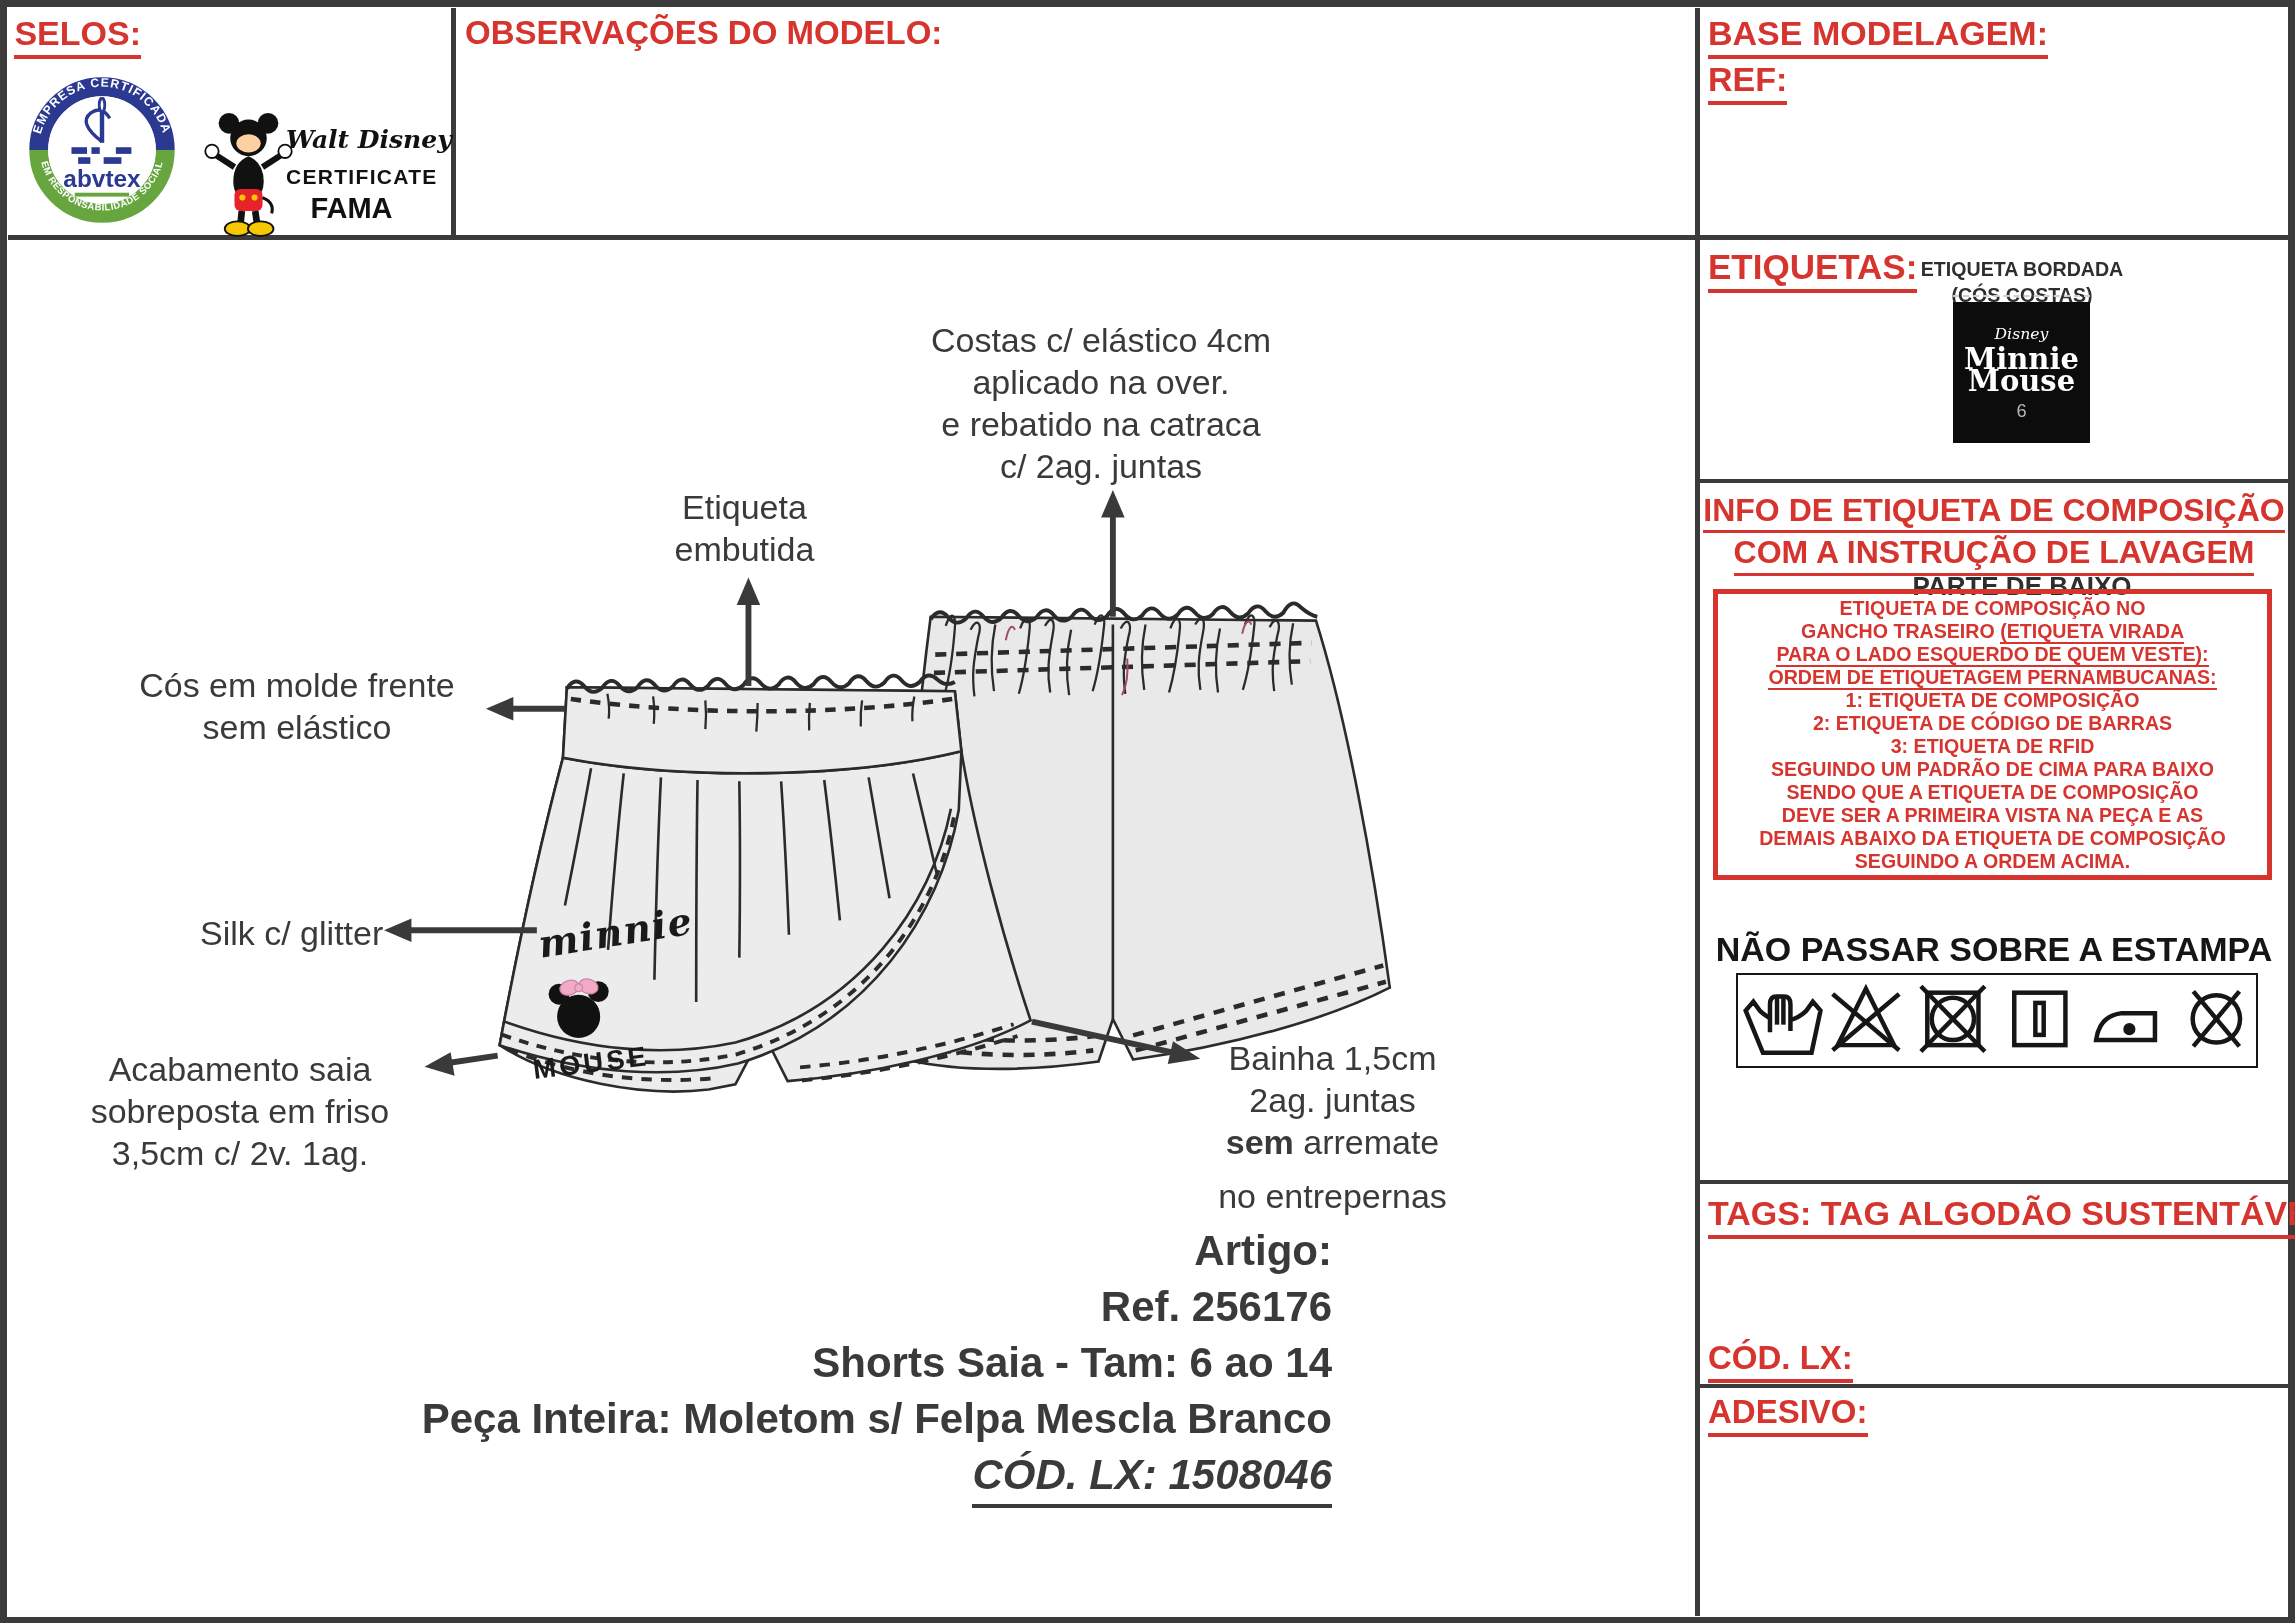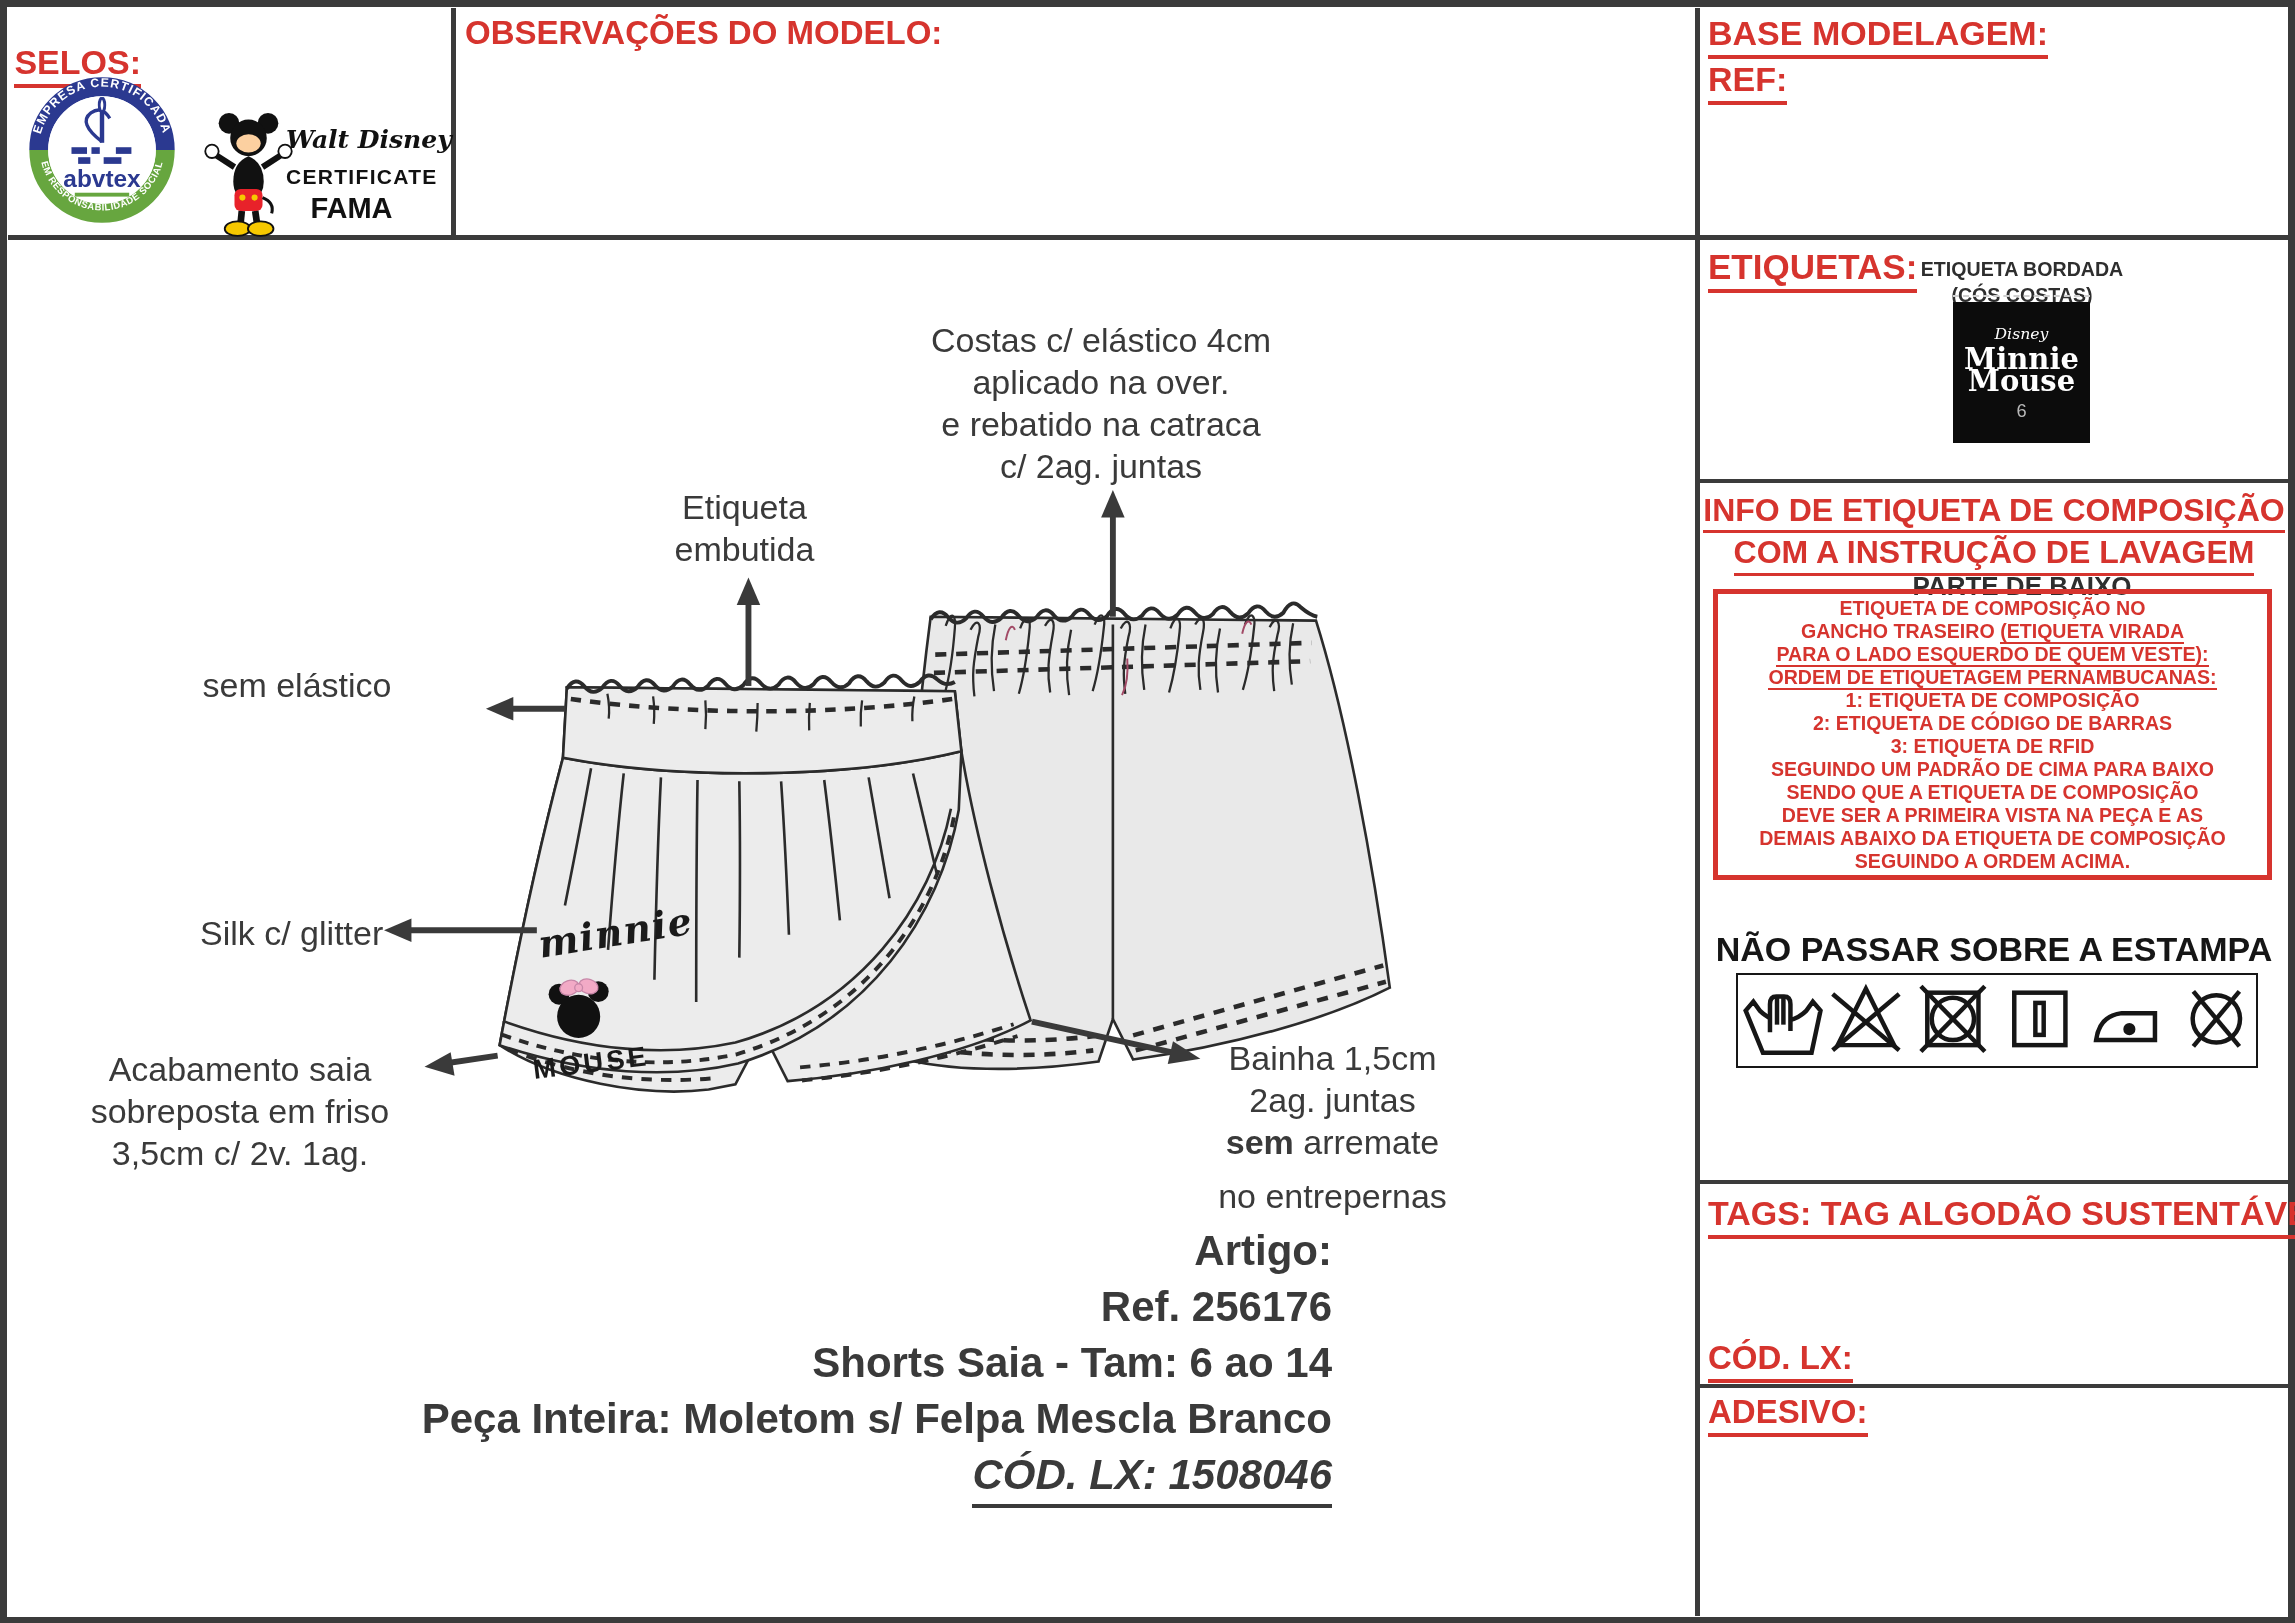--- a/index.html
+++ b/index.html
@@ -40,21 +40,21 @@
 <div class="page">
 
   <div class="frame"></div>
   <div class="vline" style="left:451px;top:7.8px;width:4.6px;height:231px;"></div>
   <div class="hline" style="left:7.8px;top:235px;width:2280px;height:4.6px;"></div>
   <div class="vline" style="left:1695px;top:7.8px;width:5.2px;height:1608px;"></div>
   <div class="hline" style="left:1700px;top:479px;width:588px;height:3.9px;"></div>
   <div class="hline" style="left:1700px;top:1180px;width:588px;height:3.9px;"></div>
   <div class="hline" style="left:1700px;top:1384px;width:588px;height:3.9px;"></div>
 
-  <div class="abs rhead" style="left:14.4px;top:14.4px;margin-top:29px;"><span class="ul">SELOS:</span></div>
+  <div class="abs rhead" style="left:14.4px;top:14.4px;"><span class="ul">SELOS:</span></div>
 
   <svg class="abs" style="left:16.3px;top:64px;" width="172" height="172" viewBox="0 0 310 310">
     <defs>
       <path id="arcT" d="M41,155 A114,114 0 0 1 269,155"></path>
       <path id="arcB" d="M45,173 A112,112 0 0 0 265,173"></path>
     </defs>
     <path d="M41,155 A114,114 0 0 1 269,155" fill="none" stroke="#2b3990" stroke-width="34"></path>
     <path d="M41,155 A114,114 0 0 0 269,155" fill="none" stroke="#67a63f" stroke-width="34"></path>
     <circle cx="155" cy="155" r="97" fill="#ffffff"></circle>
     <text style="font:bold 22px 'Liberation Sans',sans-serif;letter-spacing:2px;" fill="#ffffff">
@@ -296,20 +296,21 @@
     <div>Costas c/ elástico 4cm</div>
     <div>aplicado na over.</div>
     <div>e rebatido na catraca</div>
     <div>c/ 2ag. juntas</div>
   </div>
   <div class="abs ctr ann" style="left:614px;top:486px;width:261px;">
     <div>Etiqueta</div>
     <div>embutida</div>
   </div>
   <div class="abs ctr ann" style="left:101px;top:664px;width:392px;">
+    <div>Cós em molde frente</div>
     <div>sem elástico</div>
   </div>
   <div class="abs ann" style="left:200px;top:912px;white-space:nowrap;">Silk c/ glitter</div>
   <div class="abs ctr ann" style="left:44px;top:1048px;width:392px;">
     <div>Acabamento saia</div>
     <div>sobreposta em friso</div>
     <div>3,5cm c/ 2v. 1ag.</div>
   </div>
   <div class="abs ctr ann" style="left:1169px;top:1037px;width:327px;">
     <div>Bainha 1,5cm</div>

